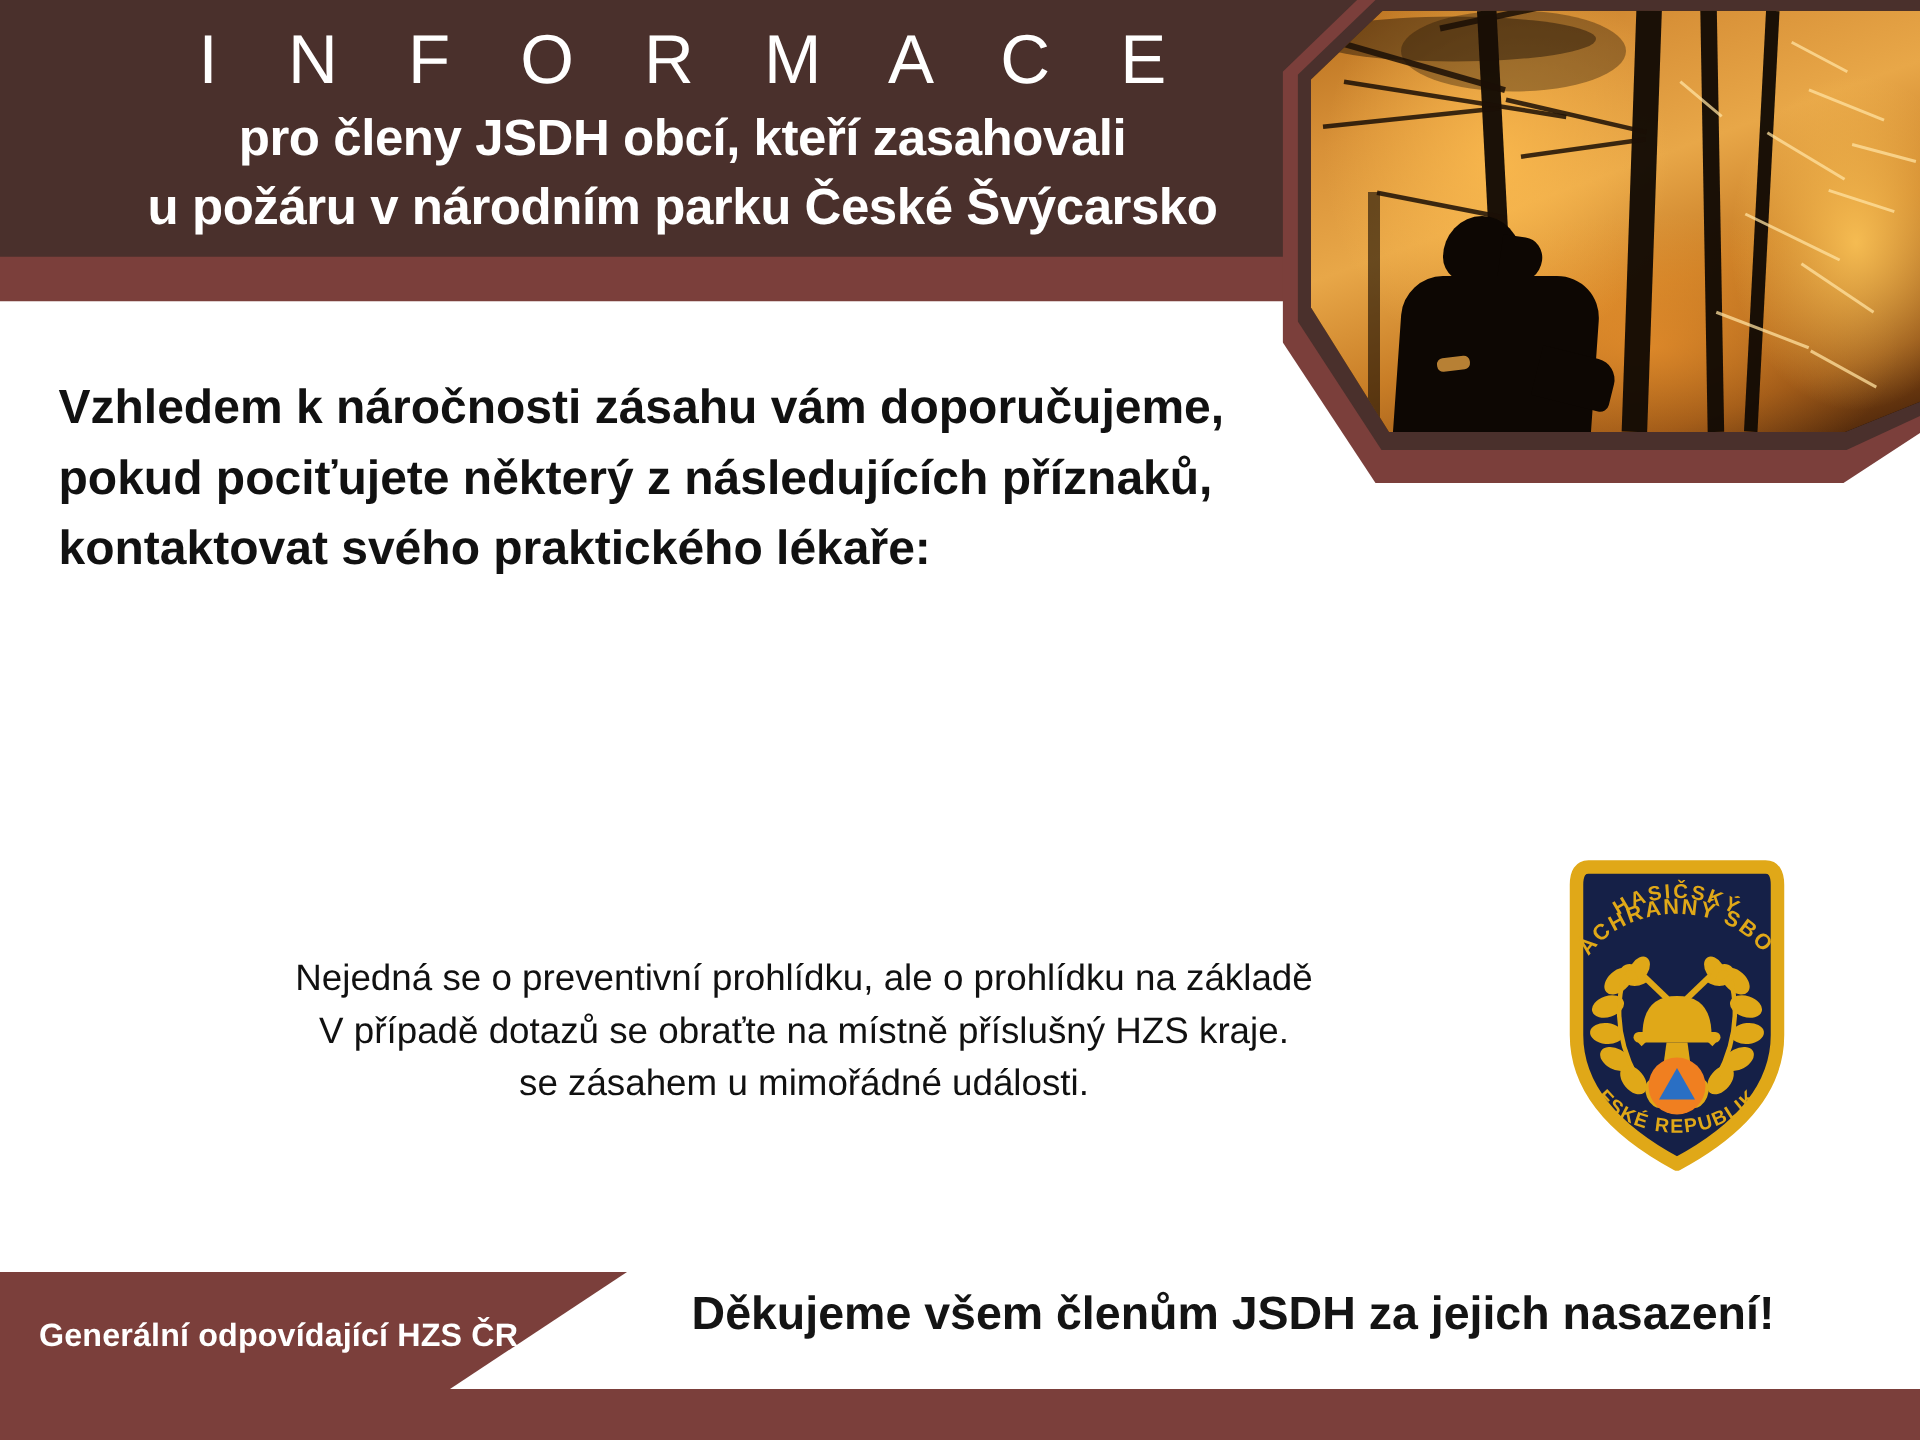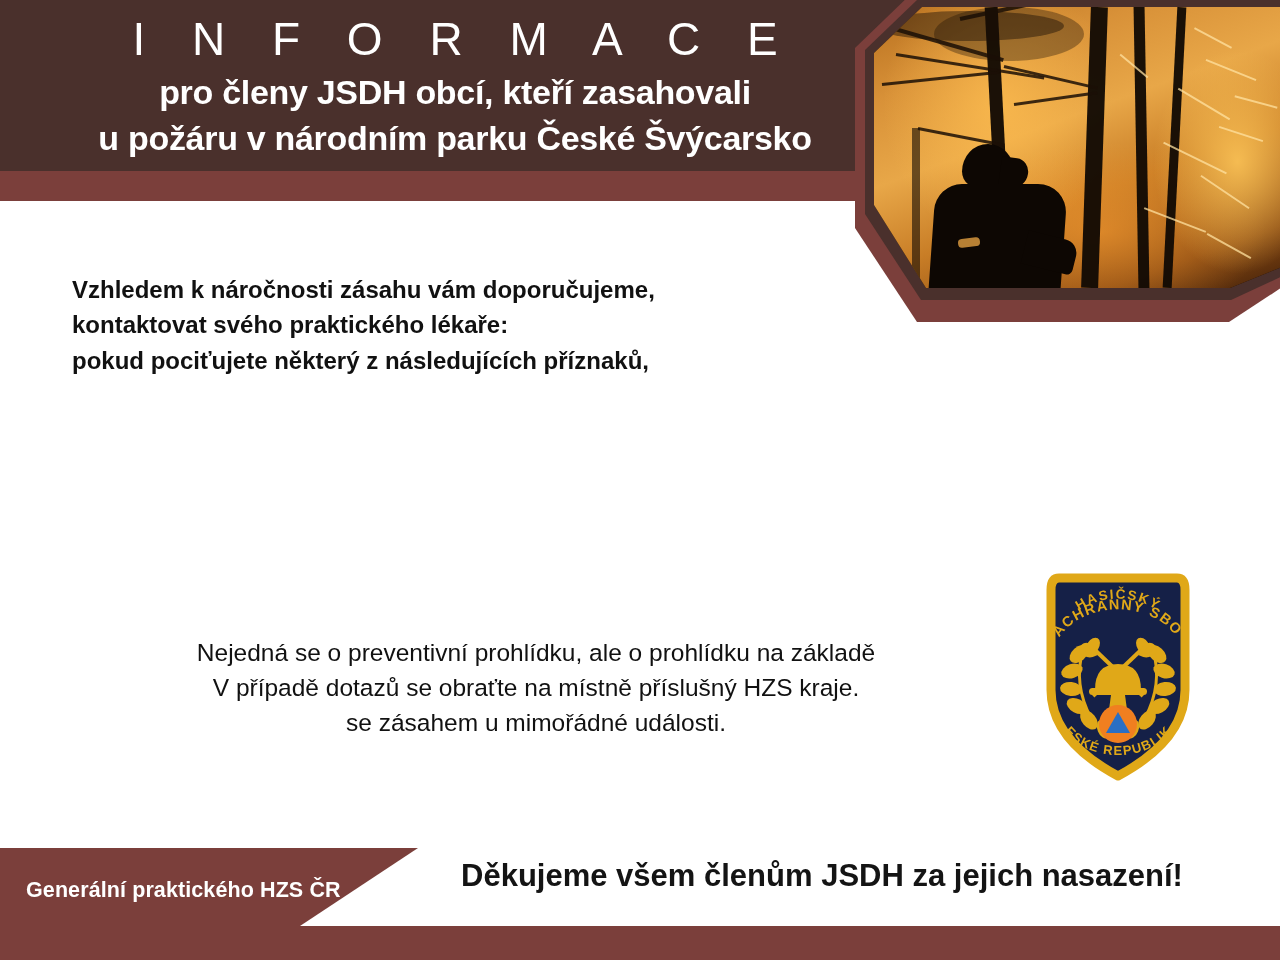--- a/index.html
+++ b/index.html
@@ -187,29 +187,28 @@
     width: 22px;
     height: 9px;
     background: rgba(240,170,70,0.75);
     border-radius: 4px;
     transform: rotate(-7deg);
   }
 
   
   .lead {
     position: absolute;
-    left: 72px;
+    left: 39px;
     top: 248px;
     width: 800px;
-    font-size: 24px;
+    font-size: 32px;
     font-weight: bold;
     color: #111111;
     line-height: 1.47;
     z-index: 6;
-    margin-top: 24px;
   }
   .symptoms {
     position: absolute;
     left: 56px;
     top: 400px;
     width: 1180px;
     font-size: 26.5px;
     color: #111111;
     line-height: 1.54;
     text-align: justify;
@@ -345,22 +344,22 @@
           <div class="ff-body"></div>
           <div class="ff-arm"></div>
           <div class="ff-glint"></div>
         </div>
       </div>
     </div>
   </div>
 
   <div class="lead">
     <div>Vzhledem k náročnosti zásahu vám doporučujeme,</div>
+    <div>pokud pociťujete některý z následujících příznaků,</div>
     <div>kontaktovat svého praktického lékaře:</div>
-    <div>pokud pociťujete některý z následujících příznaků,</div>
   </div>
 
 
 
   <div class="note">
     <div>Nejedná se o preventivní prohlídku, ale o prohlídku na základě</div>
     <div>V případě dotazů se obraťte na místně příslušný HZS kraje.</div>
     <div>se zásahem u mimořádné události.</div>
   </div>
 
@@ -423,16 +422,16 @@
 
       <g>
         <circle cx="75" cy="152" r="19" fill="#f07f20"></circle>
         <path d="M 75 140 L 87 161 L 63 161 Z" fill="#2a6fc4"></path>
       </g>
     </svg>
   </div>
 
   <div class="footer-band"></div>
   <div class="footer-white"></div>
-  <div class="footer-left-label">Generální praktického HZS ČR</div>
+  <div class="footer-left-label">Generální odpovídající HZS ČR</div>
   <div class="footer-thanks">Děkujeme všem členům JSDH za jejich nasazení!</div>
 
 </div>
 
 </body></html>

